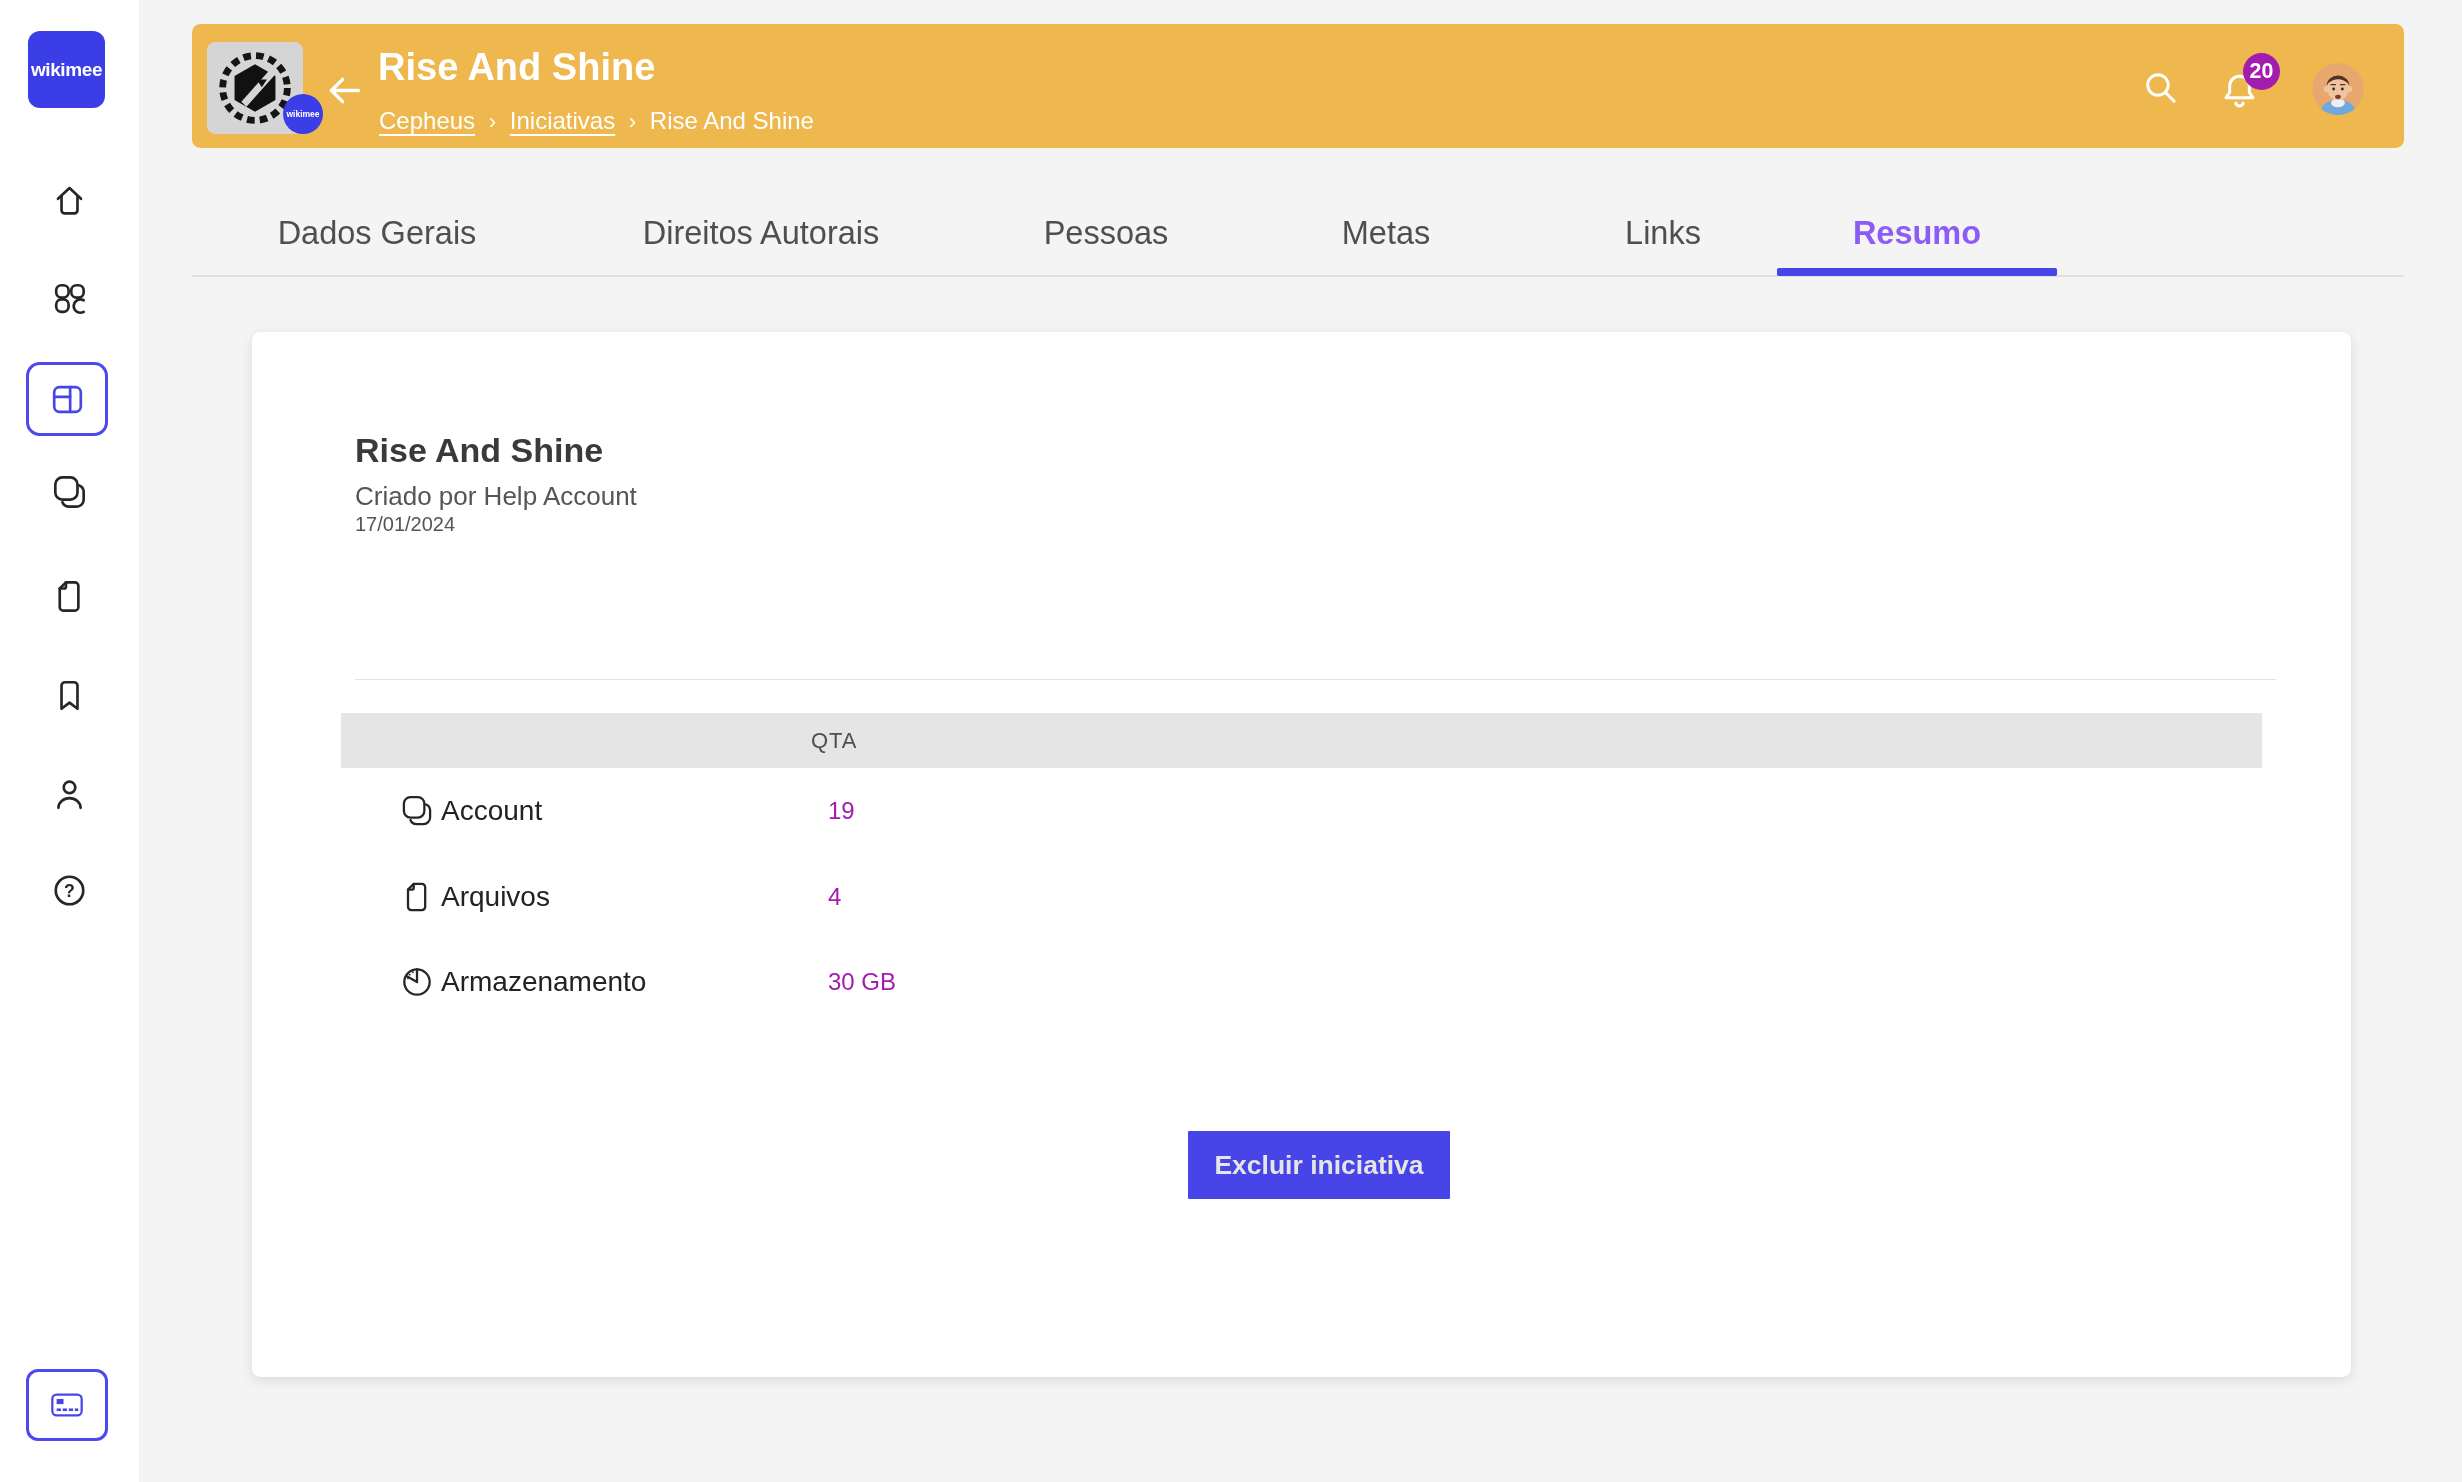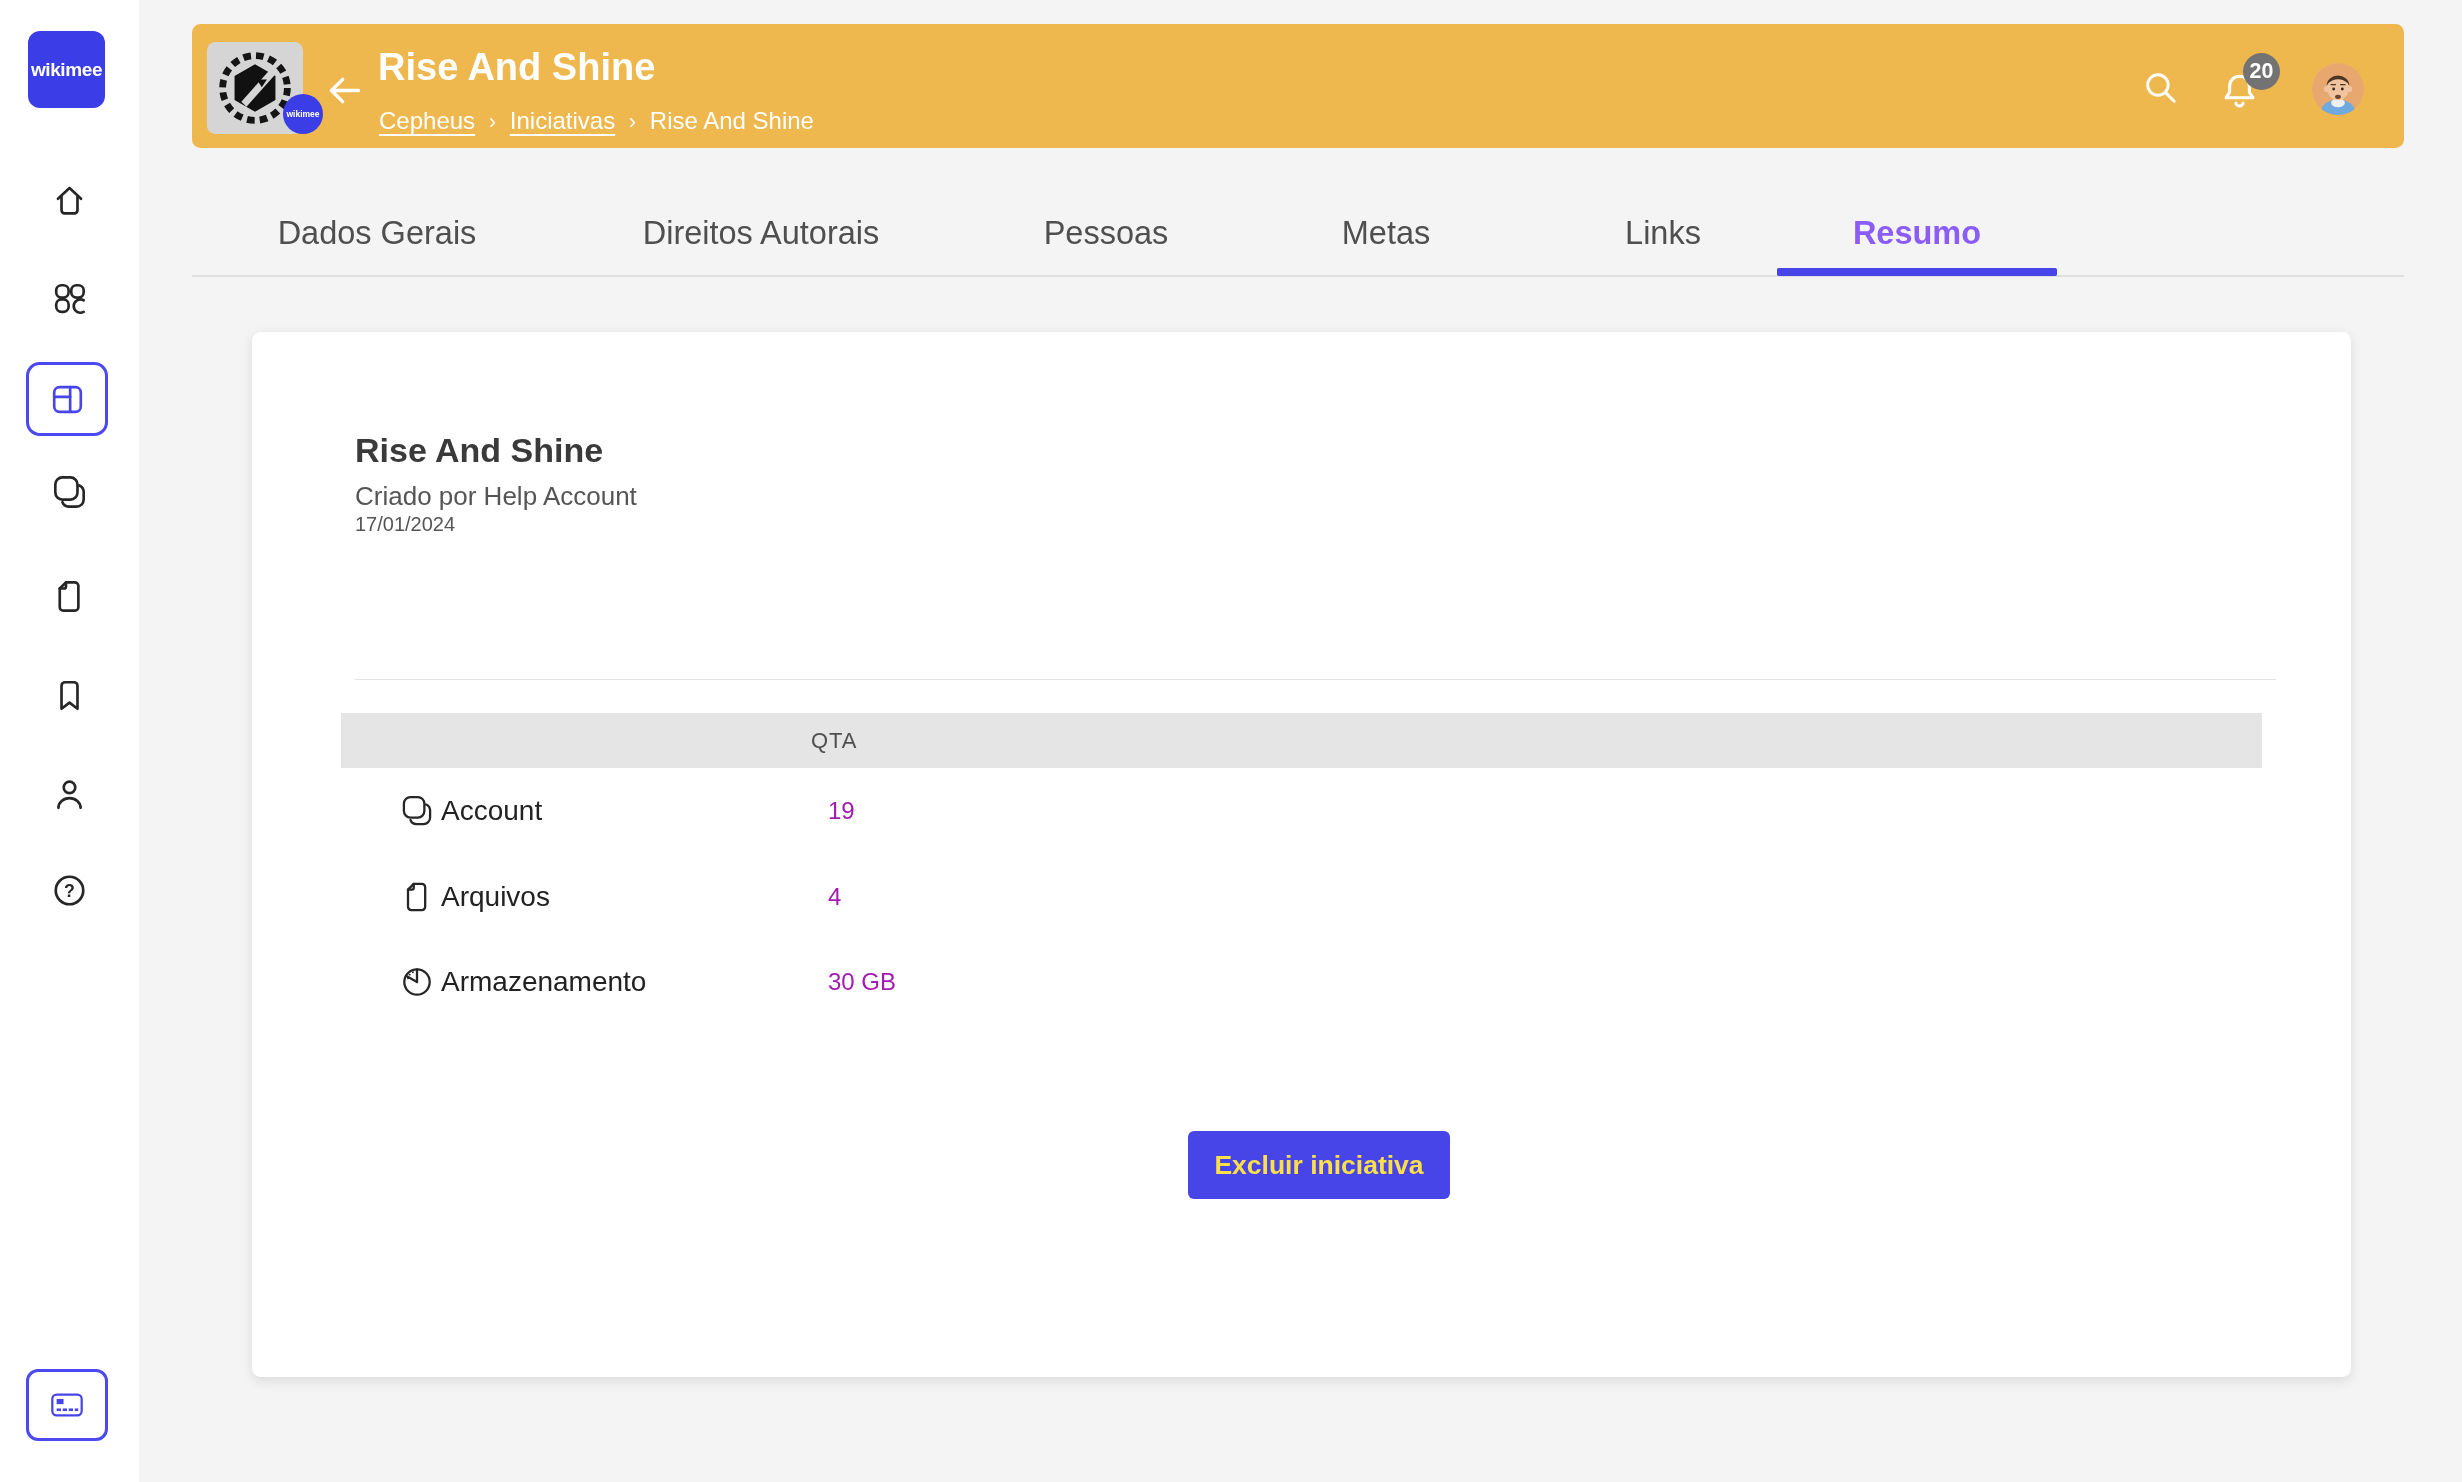--- a/index.html
+++ b/index.html
@@ -26,21 +26,21 @@
     display:flex;align-items:center;justify-content:center;overflow:visible;}
   .org-badge{position:absolute;left:91px;top:70px;width:40px;height:40px;border-radius:50%;background:#3B3DE6;color:#fff;
     display:flex;align-items:center;justify-content:center;font-size:8.5px;font-weight:bold;z-index:3;}
   .back-btn{position:absolute;left:130px;top:44px;width:44px;height:44px;cursor:pointer;display:flex;align-items:center;justify-content:center;}
   .hdr-title{position:absolute;left:186px;top:22px;color:#fff;font-size:38px;font-weight:bold;}
   .breadcrumb{position:absolute;left:187px;top:83px;display:flex;align-items:flex-end;gap:13.7px;color:#fff;font-size:24px;}
   .crumb-link{text-decoration:underline;text-underline-offset:5.1px;cursor:pointer;}
   .crumb-sep{font-size:22px;opacity:.95;}
   .hdr-search{position:absolute;left:1948px;top:43px;width:41px;height:41px;cursor:pointer;}
   .hdr-bell{position:absolute;left:2026px;top:45px;width:43px;height:43px;cursor:pointer;}
-  .hdr-bell-badge{position:absolute;left:2051px;top:29px;width:37px;height:37px;border-radius:50%;background:#737373;color:#fff;
+  .hdr-bell-badge{position:absolute;left:2051px;top:29px;width:37px;height:37px;border-radius:50%;background:#a21caf;color:#fff;
     font-size:21.4px;font-weight:bold;display:flex;align-items:center;justify-content:center;cursor:pointer;z-index:2;}
   .hdr-avatar{position:absolute;left:2120px;top:39px;width:52px;height:52px;border-radius:50%;overflow:hidden;cursor:pointer;}
 
   
   .tabs-divider{position:absolute;left:192px;top:275px;width:2212px;height:1.7px;background:#E0E0E0;}
   .tab{position:absolute;top:215px;transform:translateX(-50%);font-size:32.5px;color:#4F4F4F;cursor:pointer;white-space:nowrap;}
   .tab.active{color:#8b5cf6;font-weight:bold;}
   .tab-underline{position:absolute;left:1777px;top:268px;width:280px;height:7.7px;background:#4845E8;border-radius:1.7px;}
 
   
@@ -49,22 +49,22 @@
   .card-title{position:absolute;left:103px;top:99px;font-size:34px;font-weight:bold;color:#3A3A3A;}
   .card-sub1{position:absolute;left:103px;top:149px;font-size:26px;color:#555;}
   .card-sub2{position:absolute;left:103px;top:181px;font-size:20px;color:#555;}
   .card-divider{position:absolute;left:103px;top:347px;width:1921px;height:0.9px;background:#E3E3E3;}
   .table-head{position:absolute;left:89px;top:381px;width:1921px;height:55px;background:#e5e5e5;}
   .qta-label{position:absolute;left:470px;top:14.5px;font-size:22px;color:#4F4F4F;letter-spacing:0.9px;}
   .trow{position:absolute;left:103px;width:1921px;height:85px;}
   .trow .ricon{position:absolute;left:44px;top:25px;width:36px;height:36px;}
   .trow .rlabel{position:absolute;left:86px;top:26.5px;font-size:28px;color:#222;}
   .trow .rqty{position:absolute;left:473px;top:29px;font-size:24px;color:#a21caf;}
-  .delete-btn{position:absolute;left:936px;top:799px;width:262px;height:68px;border:none;border-radius:6px;background:#4845E8;
-    color:#fde047;font-size:26.5px;font-weight:bold;cursor:pointer;}
+  .delete-btn{position:absolute;left:936px;top:799px;width:262px;height:68px;border:none;border-radius:1px;background:#4845E8;
+    color:#e5e5e5;font-size:26.5px;font-weight:bold;cursor:pointer;}
 </style>
 </head>
 <body>
 
 <div class="app">
 
   <div class="sidebar">
     <div class="side-logo">wikimee</div>
 
     <div class="side-nav-item" style="top:180px">

